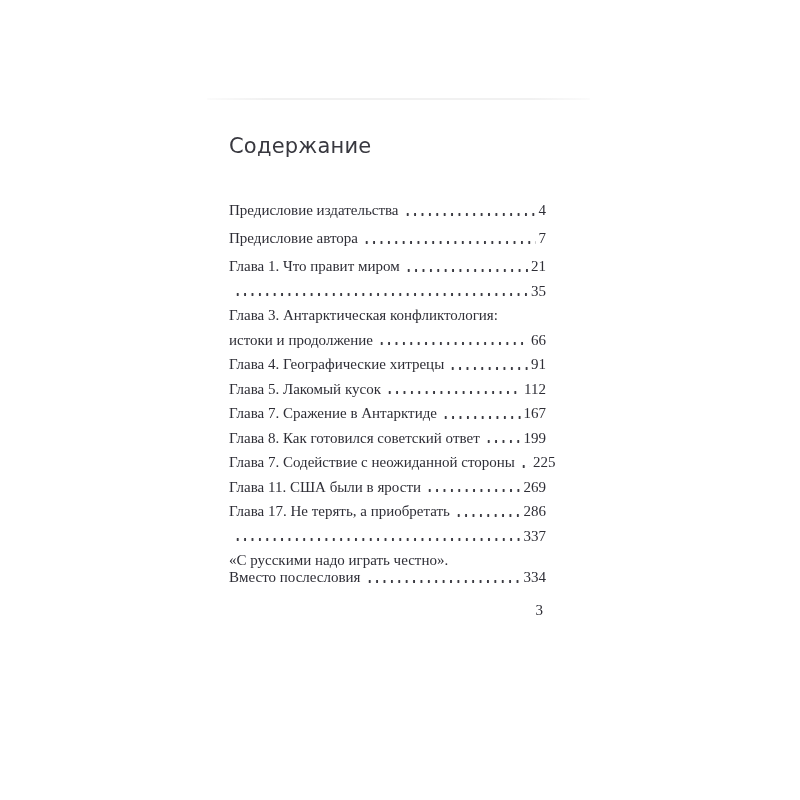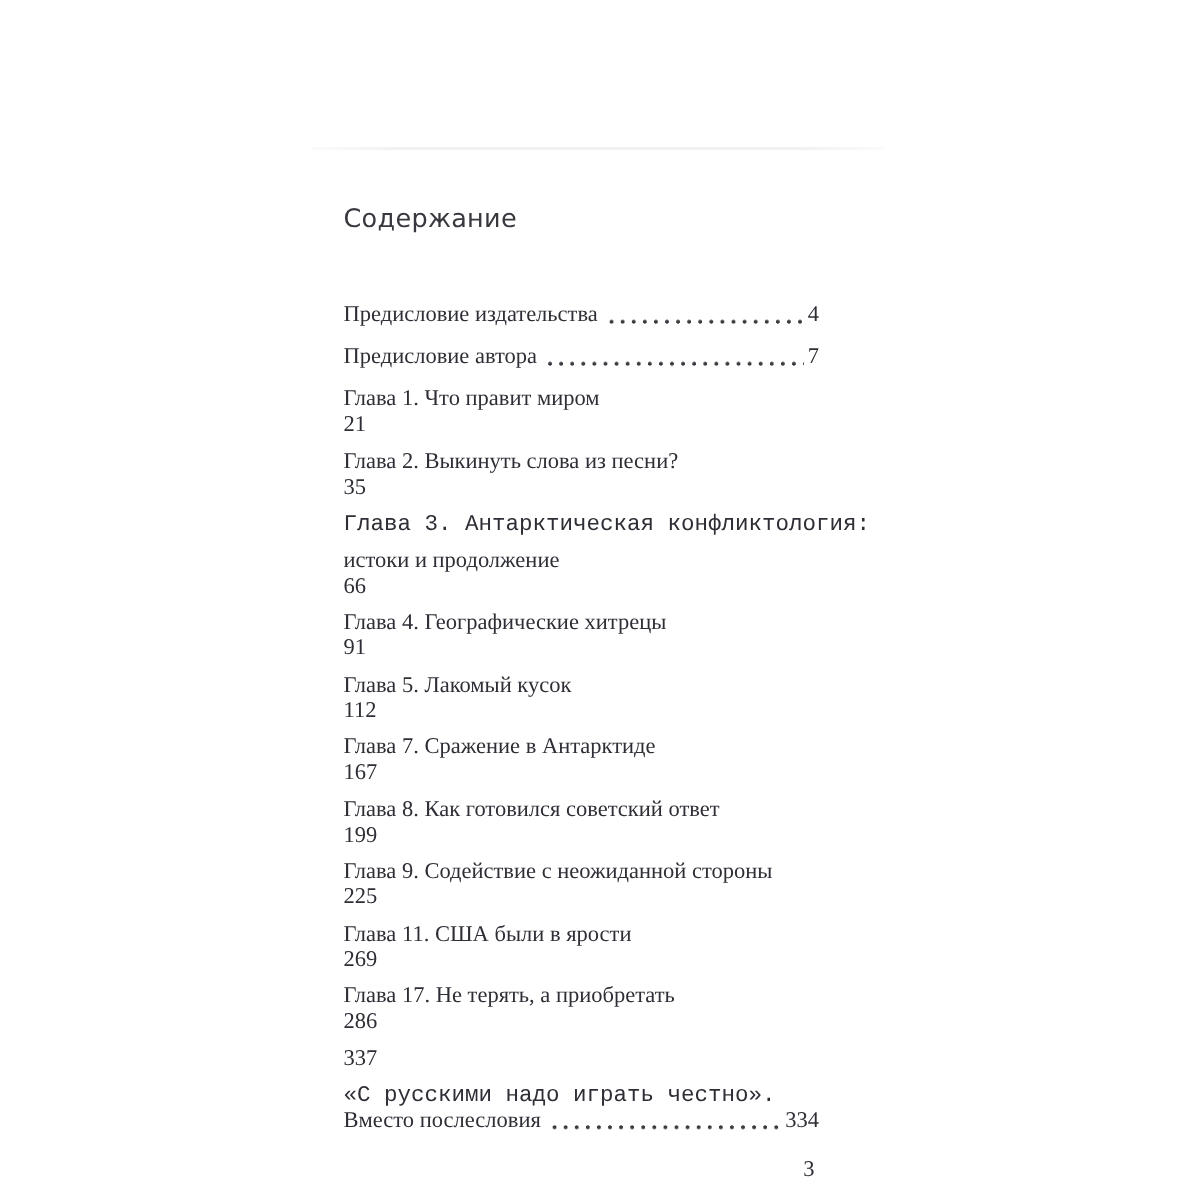--- a/index.html
+++ b/index.html
@@ -23,43 +23,43 @@
     background:linear-gradient(to right,rgba(0,0,0,0.015),rgba(0,0,0,0.055) 15%,rgba(0,0,0,0.055) 85%,rgba(0,0,0,0.015));
     border-radius:1px;
   }
   .content{
     position:absolute;
     left:229px;top:137px;width:317px;
     font-size:15px;line-height:17px;
   }
   .heading{
     font-family:"DejaVu Sans","Liberation Sans",sans-serif;
-    font-size:17px;line-height:18px;
+    font-size:21px;line-height:18px;
     font-weight:400;
     color:var(--heading);
     letter-spacing:0.2px;
   }
   .section{margin-top:47px;}
   .row{
     display:flex;
     margin-bottom:11px;
   }
-  .chapters .row{margin-bottom:7.5px;flex-direction:column;}
+  .chapters .row{margin-bottom:7.5px;}
   .row .t{white-space:nowrap;}
   .leader{
     flex:1;
     min-width:10px;
     margin-left:5px;
     margin-right:3px;
     background-image:radial-gradient(circle,#3b3b42 1.15px,rgba(0,0,0,0) 1.4px);
     background-size:7.4px 3px;
     background-repeat:repeat-x;
     background-position:left calc(100% - 3.5px);
   }
-  .wrap-line1{margin-bottom:0;font-family:Liberation Mono, monospace;}
+  .wrap-line1{margin-bottom:0;}
   .afterword{}
   .folio{
     margin-top:16px;
     text-align:right;
     padding-right:3px;
   }
 </style>
 </head>
 <body>
 
@@ -82,21 +82,20 @@
     </div>
   </div>
 
   <div class="chapters">
     <div class="row">
       <span class="t">Глава 1. Что правит миром</span>
       <span class="leader"></span>
       <span class="p">21</span>
     </div>
     <div class="row">
-      <span class="t">Глава 2. Выкинуть слова из песни?</span>
       <span class="leader"></span>
       <span class="p">35</span>
     </div>
     <div class="row wrap-line1">
       <span class="t">Глава 3. Антарктическая конфликтология:</span>
     </div>
     <div class="row">
       <span class="t">истоки и продолжение</span>
       <span class="leader"></span>
       <span class="p">66</span>
@@ -115,21 +114,21 @@
       <span class="t">Глава 7. Сражение в Антарктиде</span>
       <span class="leader"></span>
       <span class="p">167</span>
     </div>
     <div class="row">
       <span class="t">Глава 8. Как готовился советский ответ</span>
       <span class="leader"></span>
       <span class="p">199</span>
     </div>
     <div class="row">
-      <span class="t">Глава 9. Содействие с неожиданной стороны</span>
+      <span class="t">Глава 7. Содействие с неожиданной стороны</span>
       <span class="leader"></span>
       <span class="p">225</span>
     </div>
     <div class="row">
       <span class="t">Глава 11. США были в ярости</span>
       <span class="leader"></span>
       <span class="p">269</span>
     </div>
     <div class="row">
       <span class="t">Глава 17. Не терять, а приобретать</span>

